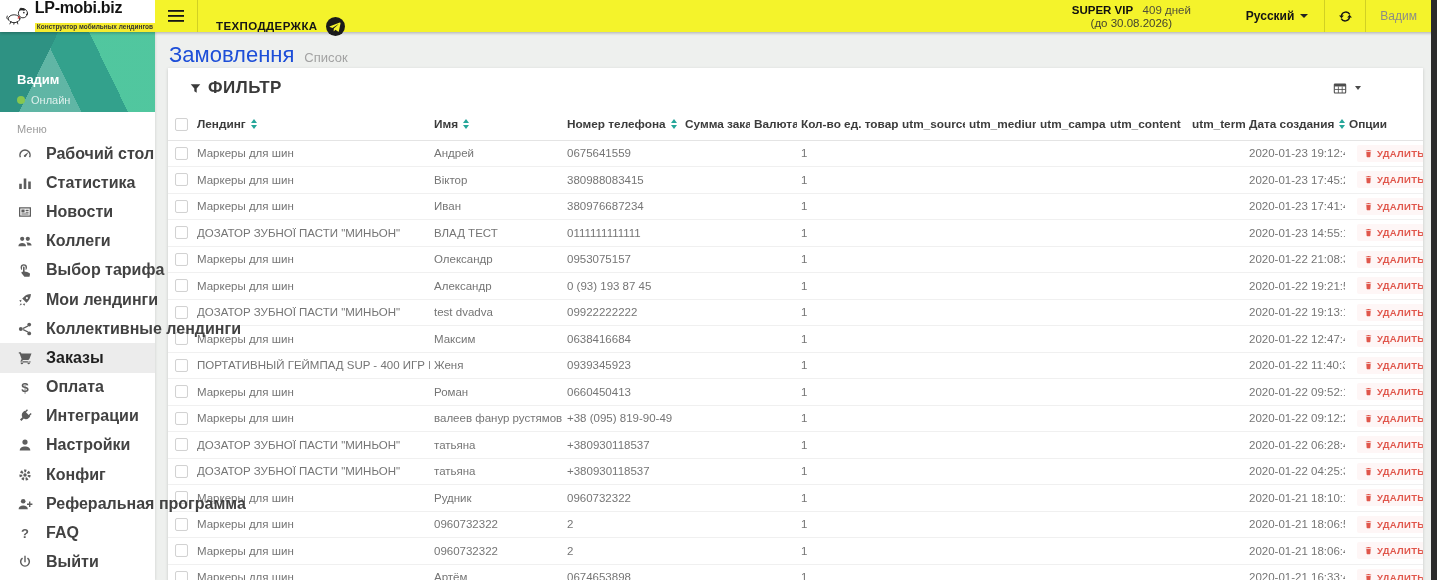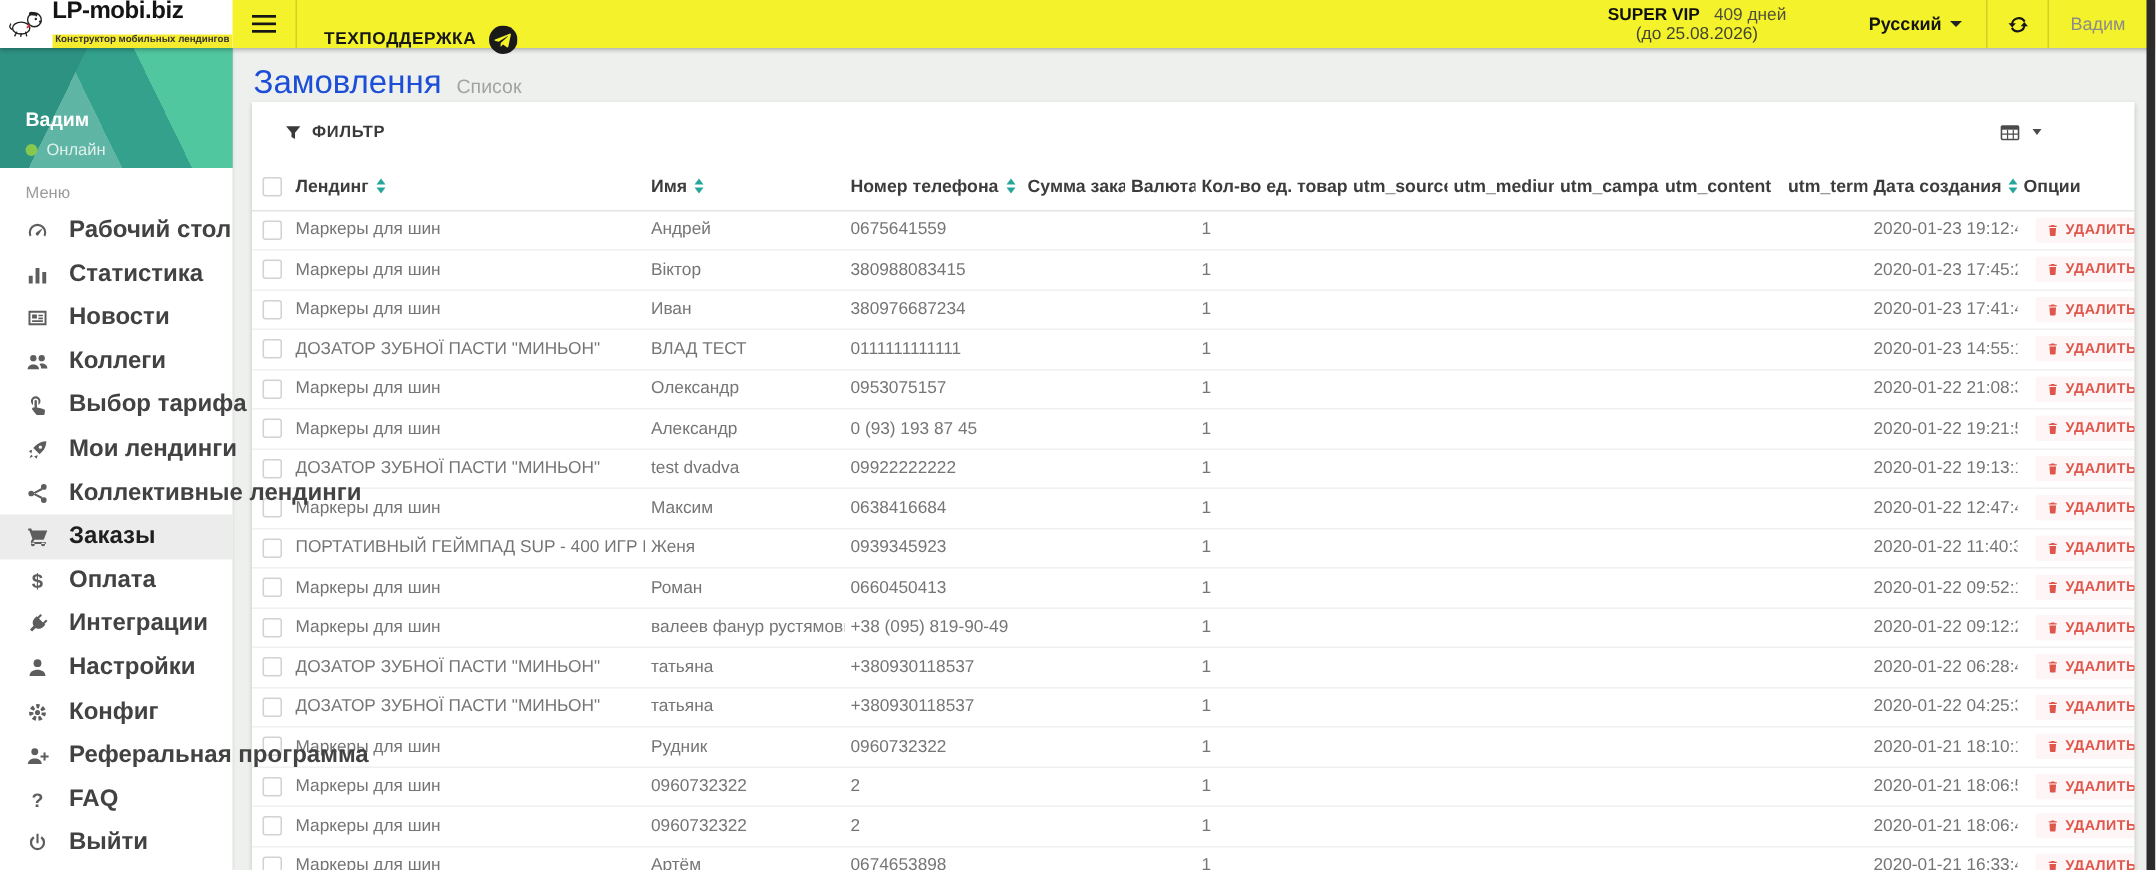--- a/index.html
+++ b/index.html
@@ -81,21 +81,21 @@
     background:#fff; box-shadow:0 1px 3px rgba(0,0,0,.18);
   }
   .card-head{
     height:40px; display:flex; align-items:center; justify-content:space-between;
     padding:0 62px 0 22px;
   }
   .filter-btn{
     display:flex; align-items:center; gap:7px; border:none; background:transparent; cursor:pointer;
     font-family:inherit;
   }
-  .filter-label{ font-size:11px; font-weight:bold; color:#3a3a3a; letter-spacing:.5px; }
+  .filter-label{ font-size:17px; font-weight:bold; color:#3a3a3a; letter-spacing:.5px; }
   .cols-btn{ display:flex; align-items:center; border:none; background:transparent; cursor:pointer; color:#4b4b4b; }
   .caret2{ width:0; height:0; border-left:3.5px solid transparent; border-right:3.5px solid transparent;
            border-top:4px solid #4b4b4b; margin-left:8px; }
   table{ width:1255px; border-collapse:collapse; table-layout:fixed; }
   th{
     font-size:11.8px; font-weight:bold; color:#3c3c3c; text-align:left;
     padding:0 4px; height:32px; border-bottom:1px solid #e4e4e4;
     white-space:nowrap; overflow:hidden;
   }
   .th-wrap{ display:inline-flex; align-items:center; }
@@ -158,21 +158,21 @@
         <circle cx="8" cy="8" r="8" fill="#1a1a1a"></circle>
         <path d="M3.4 7.8l8.2-3.2c.45-.17.8.12.63.78l-1.4 6.55c-.1.46-.4.57-.8.35L7.9 10.7l-1.02 1c-.12.12-.22.21-.44.21l.15-2.15 3.95-3.57c.17-.15-.04-.24-.27-.1L5.4 9.16l-2.08-.65c-.46-.15-.47-.47.08-.7z" fill="#f4f32b"></path>
       </svg>
     </a>
     <div class="tb-right">
       <div class="plan">
         <div>
           <span class="plan-name">SUPER VIP</span>
           <span class="plan-days">409 дней</span>
         </div>
-        <div class="plan-until">(до 25.08.2026)</div>
+        <div class="plan-until">(до 30.08.2026)</div>
       </div>
       <div class="lang">
         <span class="lang-label">Русский</span>
         <span class="caret"></span>
       </div>
       <div class="tb-divider"></div>
       <button class="refresh">
         <svg width="15" height="15" viewBox="0 0 16 16" fill="currentColor">
           <path d="M13.2 5.3A5.6 5.6 0 0 0 2.9 6.9H1.1l2.6 3 2.6-3H4.4a4.1 4.1 0 0 1 7.5-.7zM2.8 10.7a5.6 5.6 0 0 0 10.3-1.6h1.8l-2.6-3-2.6 3h1.9a4.1 4.1 0 0 1-7.5.7z"></path>
         </svg>

